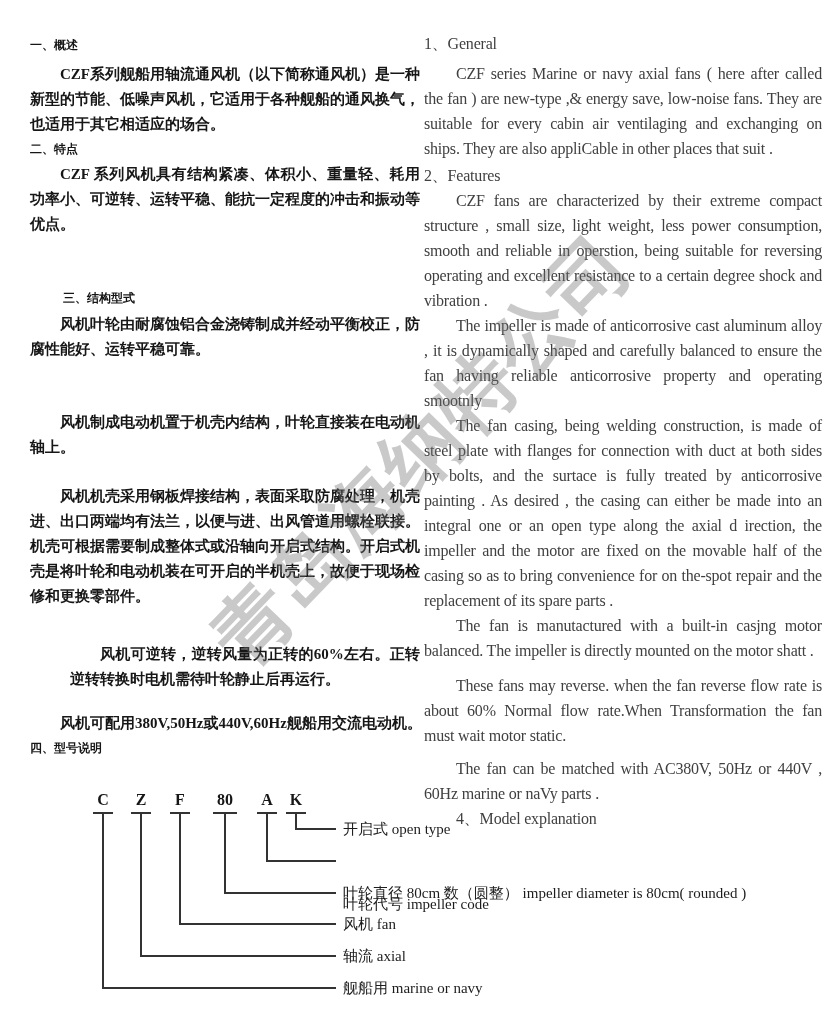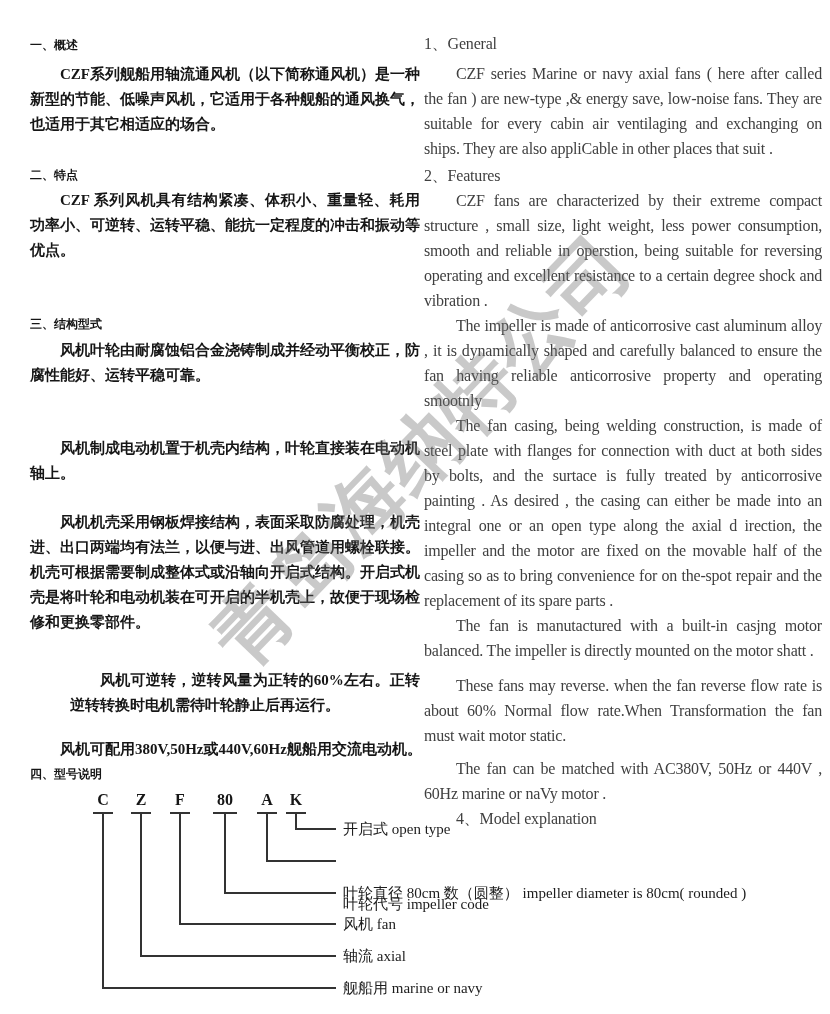--- a/index.html
+++ b/index.html
@@ -20,23 +20,23 @@
   }
   
   .col-left {
     position:absolute; left:30px; top:33px; width:390px;
     font-size:15px; line-height:25px; font-weight:bold;
     text-align:justify; z-index:2;
   }
   .col-left .zh-head { margin:0; font-size:12px; }
   .col-left .zh-para { margin:0; text-indent:2em; }
   #zh-p1 { margin-top:4px; }
-  #zh-h2 { margin-top:26px; }
+  #zh-h2 { }
   #zh-p2 { margin-top:0; }
-  #zh-h3 { margin-top:49px; }
+  #zh-h3 { margin-top:49px;margin-left:33px; }
   #zh-p3a { margin-top:1px; }
   #zh-p3b { margin-top:24px; }
   #zh-p3c { margin-top:48px; }
   #zh-p3d { margin-top:33px;margin-left:40px; }
   #zh-p3e { margin-top:19px; white-space:nowrap; }
   #zh-h4 { margin-top:0; }
   
   .col-right {
     position:absolute; left:424px; top:31px; width:398px;
     font-family:Liberation Serif, serif;
@@ -89,21 +89,21 @@
 
   <div class="col-right">
     <p class="en-head" id="en-h1">1、General</p>
     <p class="en-para" id="en-p1">CZF series Marine or navy axial fans ( here after called the fan ) are new-type ,&amp; energy save, low-noise fans. They are suitable for every cabin air ventilaging and exchanging on ships. They are also appliCable in other places that suit .</p>
     <p class="en-head" id="en-h2">2、Features</p>
     <p class="en-para" id="en-p2">CZF fans are characterized by their extreme compact structure , small size, light weight, less power consumption, smooth and reliable in operstion, being suitable for reversing operating and excellent resistance to a certain degree shock and vibration .</p>
     <p class="en-para" id="en-p3a">The impeller is made of anticorrosive cast aluminum alloy , it is dynamically shaped and carefully balanced to ensure the fan having reliable anticorrosive property and operating smootnly</p>
     <p class="en-para" id="en-p3b">The fan casing, being welding construction, is made of steel plate with flanges for connection with duct at both sides by bolts, and the surtace is fully treated by anticorrosive painting . As desired , the casing can either be made into an integral one or an open type along the axial d irection, the impeller and the motor are fixed on the movable half of the casing so as to bring convenience for on the-spot repair and the replacement of its spare parts .</p>
     <p class="en-para" id="en-p3c">The fan is manutactured with a built-in casjng motor balanced. The impeller is directly mounted on the motor shatt .</p>
     <p class="en-para" id="en-p3d">These fans may reverse. when the fan reverse flow rate is about 60% Normal flow rate.When Transformation the fan must wait motor static.</p>
-    <p class="en-para" id="en-p3e">The fan can be matched with AC380V, 50Hz or 440V , 60Hz marine or naVy motor .</p>
+    <p class="en-para" id="en-p3e">The fan can be matched with AC380V, 50Hz or 440V , 60Hz marine or naVy parts .</p>
     <p class="en-head" id="en-h4">4、Model explanation</p>
   </div>
 
   <div class="diagram">
 
     <span class="dg-letter" style="left:89px;">C</span>
     <span class="dg-letter" style="left:127px;">Z</span>
     <span class="dg-letter" style="left:166px;">F</span>
     <span class="dg-letter" style="left:211px;">80</span>
     <span class="dg-letter" style="left:253px;">A</span>

